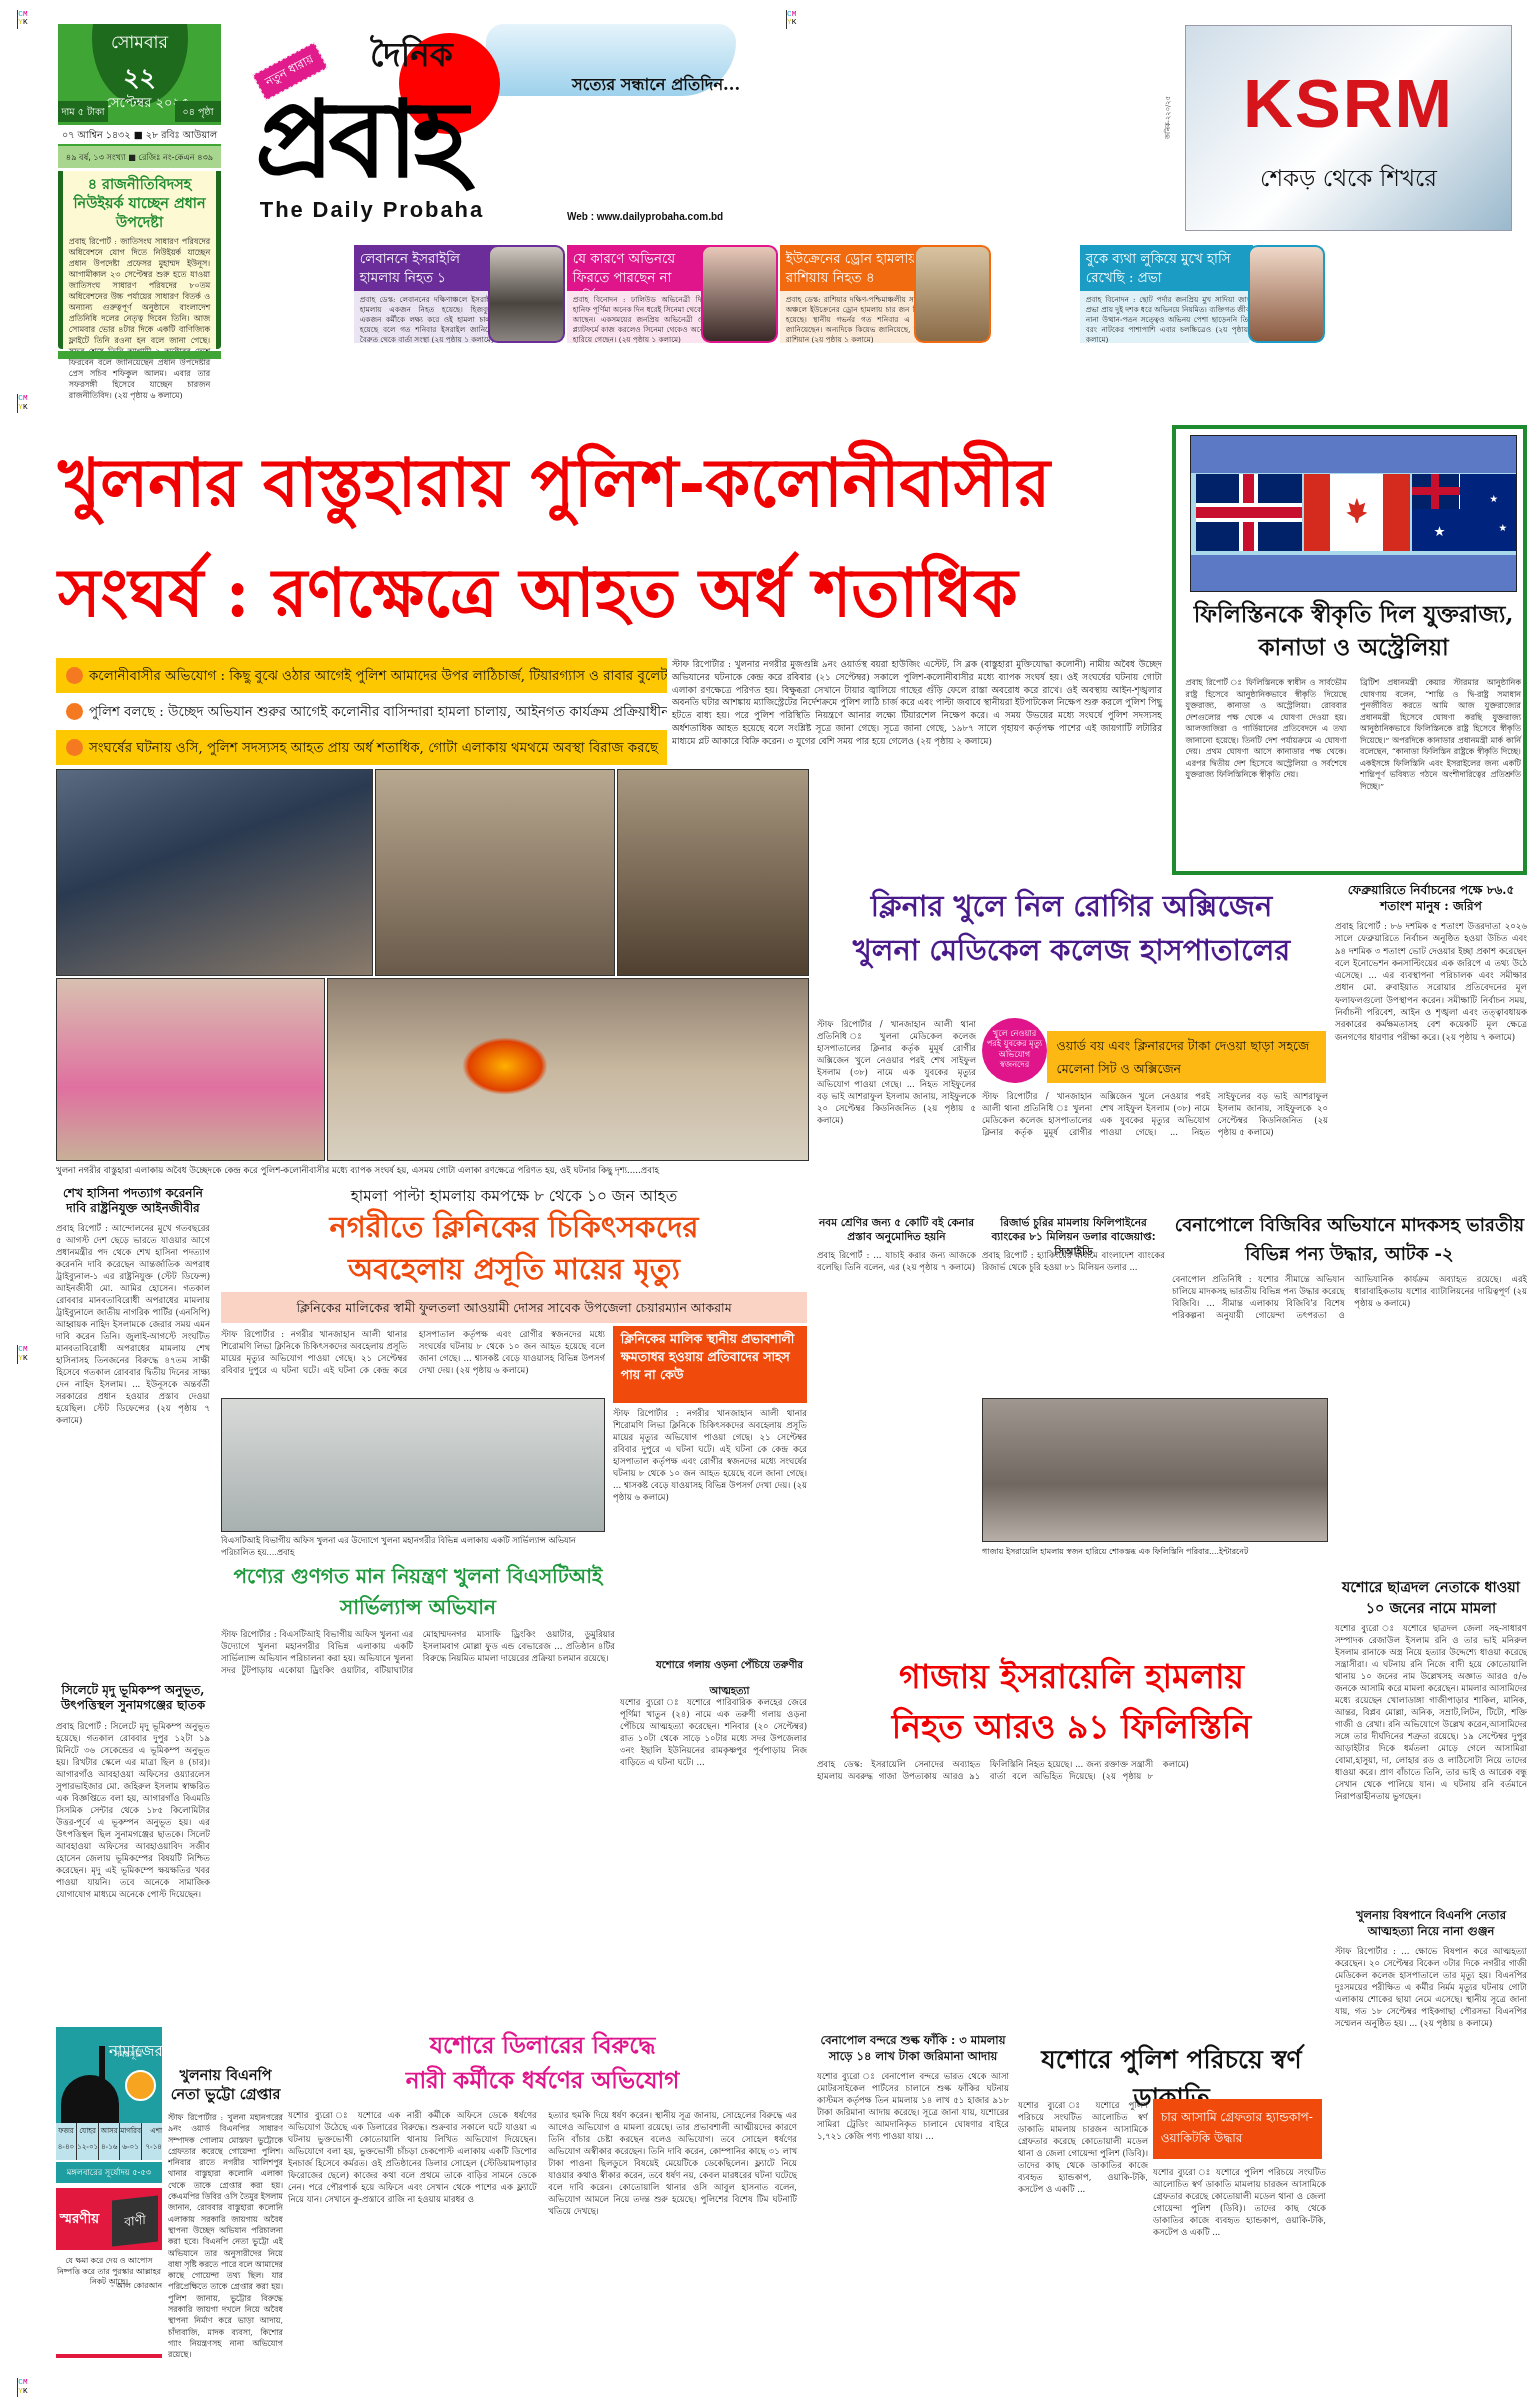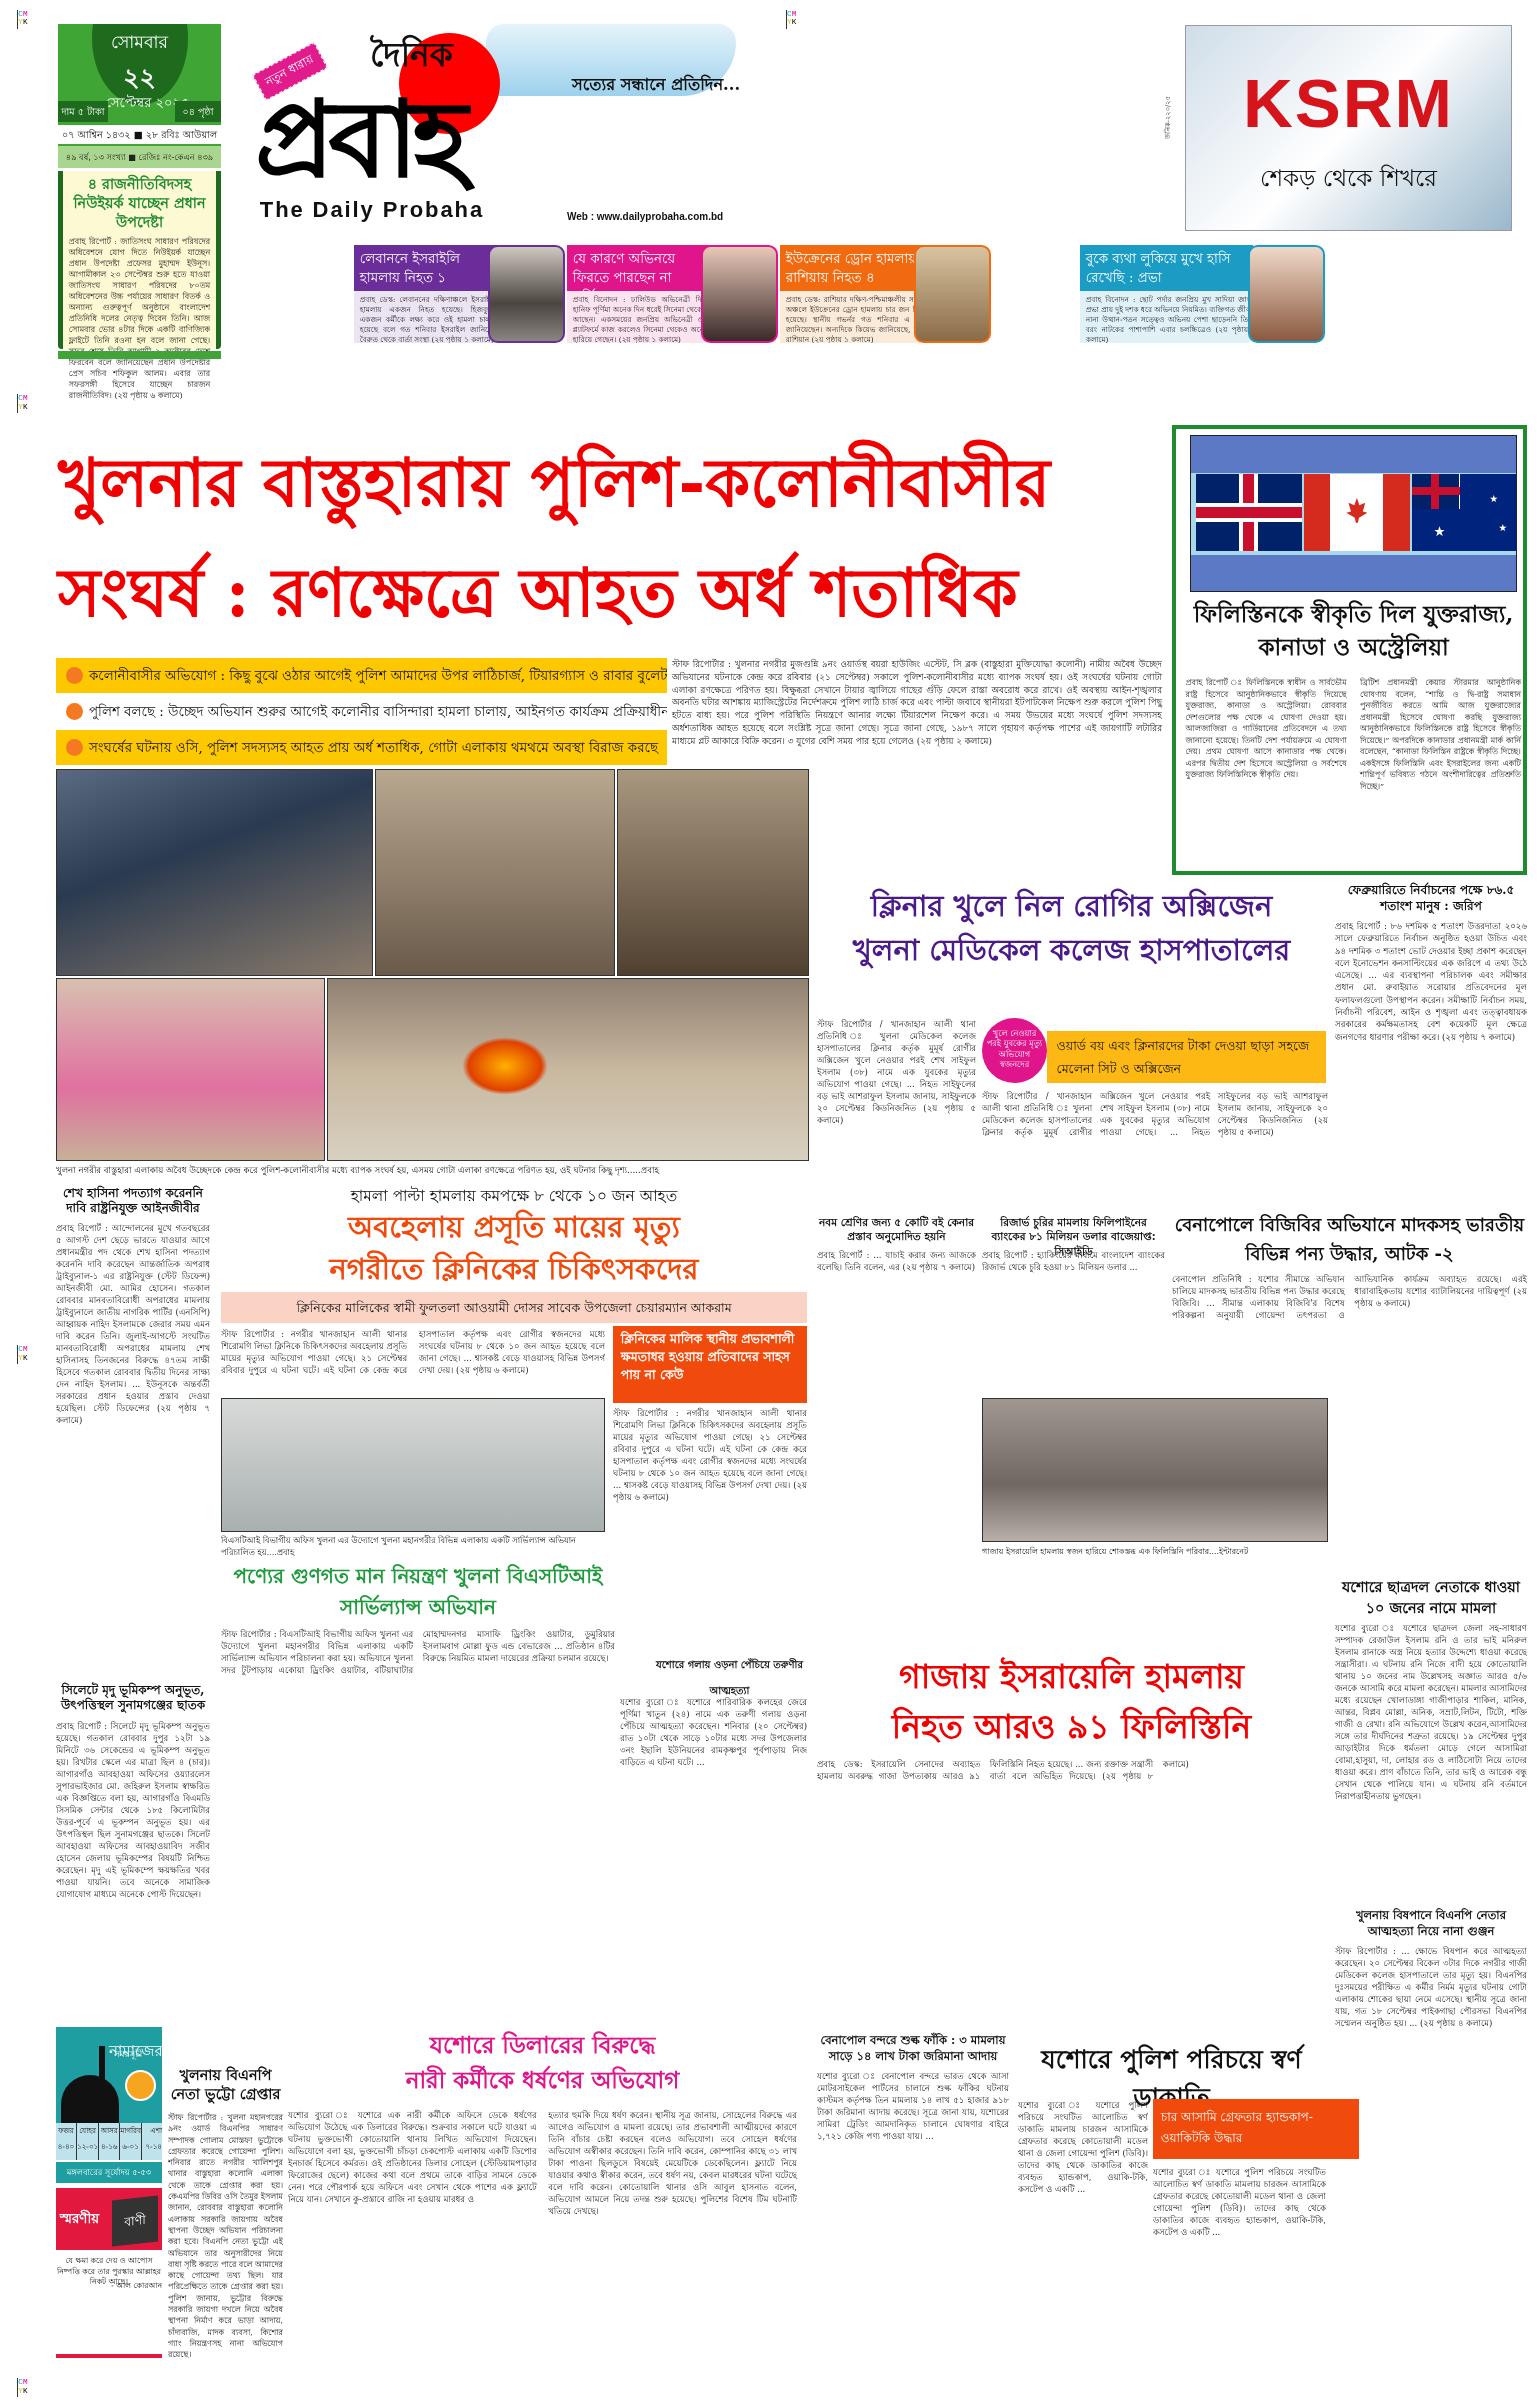--- a/index.html
+++ b/index.html
@@ -183,22 +183,22 @@
 <div class="abs bodytxt" style="left:817px;top:1018px;width:159px;height:187px;font-size:8.5px;line-height:12px;overflow:hidden">স্টাফ রিপোর্টার / খানজাহান আলী থানা প্রতিনিধি ঃ খুলনা মেডিকেল কলেজ হাসপাতালের ক্লিনার কর্তৃক মুমূর্ষ রোগীর অক্সিজেন খুলে নেওয়ার পরই শেখ সাইফুল ইসলাম (৩৮) নামে এক যুবকের মৃত্যুর অভিযোগ পাওয়া গেছে। ... নিহত সাইফুলের বড় ভাই আশরাফুল ইসলাম জানায়, সাইফুলকে ২০ সেপ্টেম্বর কিডনিজনিত (২য় পৃষ্ঠায় ৫ কলামে)</div>
 <div class="abs bodytxt" style="left:982px;top:1090px;width:346px;height:115px;font-size:8.5px;line-height:12px;column-count:3;column-gap:7.7px;overflow:hidden">স্টাফ রিপোর্টার / খানজাহান আলী থানা প্রতিনিধি ঃ খুলনা মেডিকেল কলেজ হাসপাতালের ক্লিনার কর্তৃক মুমূর্ষ রোগীর অক্সিজেন খুলে নেওয়ার পরই শেখ সাইফুল ইসলাম (৩৮) নামে এক যুবকের মৃত্যুর অভিযোগ পাওয়া গেছে। ... নিহত সাইফুলের বড় ভাই আশরাফুল ইসলাম জানায়, সাইফুলকে ২০ সেপ্টেম্বর কিডনিজনিত (২য় পৃষ্ঠায় ৫ কলামে)</div>
 
 <div class="abs small-head" style="left:56px;top:1186px;width:154px;font-size:12px;line-height:15.4px">শেখ হাসিনা পদত্যাগ করেননি দাবি রাষ্ট্রনিযুক্ত আইনজীবীর</div>
 <div class="abs bodytxt" style="left:56px;top:1222px;width:154px;height:456px;font-size:8.5px;line-height:12px;overflow:hidden">প্রবাহ রিপোর্ট : আন্দোলনের মুখে গতবছরের ৫ আগস্ট দেশ ছেড়ে ভারতে যাওয়ার আগে প্রধানমন্ত্রীর পদ থেকে শেখ হাসিনা পদত্যাগ করেননি দাবি করেছেন আন্তর্জাতিক অপরাধ ট্রাইব্যুনাল-১ এর রাষ্ট্রনিযুক্ত (স্টেট ডিফেন্স) আইনজীবী মো. আমির হোসেন। গতকাল রোববার মানবতাবিরোধী অপরাধের মামলায় ট্রাইব্যুনালে জাতীয় নাগরিক পার্টির (এনসিপি) আহ্বায়ক নাহিদ ইসলামকে জেরার সময় এমন দাবি করেন তিনি। জুলাই-আগস্টে সংঘটিত মানবতাবিরোধী অপরাধের মামলায় শেখ হাসিনাসহ তিনজনের বিরুদ্ধে ৪৭তম সাক্ষী হিসেবে গতকাল রোববার দ্বিতীয় দিনের সাক্ষ্য দেন নাহিদ ইসলাম। ... ইউনূসকে অন্তর্বর্তী সরকারের প্রধান হওয়ার প্রস্তাব দেওয়া হয়েছিল। স্টেট ডিফেন্সের (২য় পৃষ্ঠায় ৭ কলামে)</div>
 <div class="abs small-head" style="left:56px;top:1683px;width:154px;font-size:12px;line-height:15.4px">সিলেটে মৃদু ভূমিকম্প অনুভূত, উৎপত্তিস্থল সুনামগঞ্জের ছাতক</div>
 <div class="abs bodytxt" style="left:56px;top:1720px;width:154px;height:288px;font-size:8.5px;line-height:12px;overflow:hidden">প্রবাহ রিপোর্ট : সিলেটে মৃদু ভূমিকম্প অনুভূত হয়েছে। গতকাল রোববার দুপুর ১২টা ১৯ মিনিটে ৩৬ সেকেন্ডের এ ভূমিকম্প অনুভূত হয়। রিখটার স্কেলে এর মাত্রা ছিল ৪ (চার)। আগারগাঁও আবহাওয়া অফিসের ওয়্যারলেস সুপারভাইজার মো. জহিরুল ইসলাম স্বাক্ষরিত এক বিজ্ঞপ্তিতে বলা হয়, আগারগাঁও বিএমডি সিসমিক সেন্টার থেকে ১৮৫ কিলোমিটার উত্তর-পূর্বে এ ভূকম্পন অনুভূত হয়। এর উৎপত্তিস্থল ছিল সুনামগঞ্জের ছাতকে। সিলেট আবহাওয়া অফিসের আবহাওয়াবিদ সজীব হোসেন জেলায় ভূমিকম্পের বিষয়টি নিশ্চিত করেছেন। মৃদু এই ভূমিকম্পে ক্ষয়ক্ষতির খবর পাওয়া যায়নি। তবে অনেকে সামাজিক যোগাযোগ মাধ্যমে অনেকে পোস্ট দিয়েছেন।</div>
 
 <div class="abs" style="left:221px;top:1184px;width:586px;text-align:center;font-size:15.4px;font-family:'DejaVu Serif',serif">হামলা পাল্টা হামলায় কমপক্ষে ৮ থেকে ১০ জন আহত</div>
 <div class="abs orange-head" style="left:221px;top:1206px;width:586px;text-align:center;font-size:29px;line-height:42px">
+  <div>নগরীতে ক্লিনিকের চিকিৎসকদের</div>
   <div>অবহেলায় প্রসূতি মায়ের মৃত্যু</div>
-  <div>নগরীতে ক্লিনিকের চিকিৎসকদের</div>
 </div>
 <div class="abs" style="left:221px;top:1292px;width:586px;height:31px;background:#fad3c4;font-size:12.5px;line-height:31px;text-align:center;font-family:'DejaVu Serif',serif;white-space:nowrap;overflow:hidden">ক্লিনিকের মালিকের স্বামী ফুলতলা আওয়ামী দোসর সাবেক উপজেলা চেয়ারম্যান আকরাম</div>
 <div class="abs bodytxt" style="left:221px;top:1328px;width:384px;height:58px;font-size:8.5px;line-height:12px;column-count:2;column-gap:11.5px;overflow:hidden">স্টাফ রিপোর্টার : নগরীর খানজাহান আলী থানার শিরোমণি লিভা ক্লিনিকে চিকিৎসকদের অবহেলায় প্রসূতি মায়ের মৃত্যুর অভিযোগ পাওয়া গেছে। ২১ সেপ্টেম্বর রবিবার দুপুরে এ ঘটনা ঘটে। এই ঘটনা কে কেন্দ্র করে হাসপাতাল কর্তৃপক্ষ এবং রোগীর স্বজনদের মধ্যে সংঘর্ষের ঘটনায় ৮ থেকে ১০ জন আহত হয়েছে বলে জানা গেছে। ... শ্বাসকষ্ট বেড়ে যাওয়াসহ বিভিন্ন উপসর্গ দেখা দেয়। (২য় পৃষ্ঠায় ৬ কলামে)</div>
 <div class="orangebox" style="left:613px;top:1326px;width:194px;height:77px;font-size:12.5px;line-height:18px;padding:3.8px 7.7px">ক্লিনিকের মালিক স্থানীয় প্রভাবশালী ক্ষমতাধর হওয়ায় প্রতিবাদের সাহস পায় না কেউ</div>
 <div class="abs bodytxt" style="left:613px;top:1407px;width:194px;height:240px;font-size:8.5px;line-height:12px;overflow:hidden">স্টাফ রিপোর্টার : নগরীর খানজাহান আলী থানার শিরোমণি লিভা ক্লিনিকে চিকিৎসকদের অবহেলায় প্রসূতি মায়ের মৃত্যুর অভিযোগ পাওয়া গেছে। ২১ সেপ্টেম্বর রবিবার দুপুরে এ ঘটনা ঘটে। এই ঘটনা কে কেন্দ্র করে হাসপাতাল কর্তৃপক্ষ এবং রোগীর স্বজনদের মধ্যে সংঘর্ষের ঘটনায় ৮ থেকে ১০ জন আহত হয়েছে বলে জানা গেছে। ... শ্বাসকষ্ট বেড়ে যাওয়াসহ বিভিন্ন উপসর্গ দেখা দেয়। (২য় পৃষ্ঠায় ৬ কলামে)</div>
 <div class="photo" style="left:221px;top:1398px;width:384px;height:134px;background:linear-gradient(180deg,#d8dad8,#a8b0b0)"></div>
 <div class="abs" style="left:221px;top:1535px;width:384px;font-size:8.2px;line-height:11.5px;font-family:'DejaVu Serif',serif">বিএসটিআই বিভাগীয় অফিস খুলনা এর উদ্যোগে খুলনা মহানগরীর বিভিন্ন এলাকায় একটি সার্ভিল্যান্স অভিযান পরিচালিত হয়....প্রবাহ</div>
 
 <div class="abs green-head" style="left:221px;top:1561px;width:394px;text-align:center;font-size:20px;line-height:31px">পণ্যের গুণগত মান নিয়ন্ত্রণ খুলনা বিএসটিআই সার্ভিল্যান্স অভিযান</div>
 <div class="abs bodytxt" style="left:221px;top:1628px;width:394px;height:192px;font-size:8.5px;line-height:12px;column-count:2;column-gap:9.6px;overflow:hidden">স্টাফ রিপোর্টার : বিএসটিআই বিভাগীয় অফিস খুলনা এর উদ্যোগে খুলনা মহানগরীর বিভিন্ন এলাকায় একটি সার্ভিল্যান্স অভিযান পরিচালনা করা হয়। অভিযানে খুলনা সদর টুটপাড়ায় একোয়া ড্রিংকিং ওয়াটার, বটিয়াঘাটার মোহাম্মদনগর মাসাফি ড্রিংকিং ওয়াটার, ডুমুরিয়ার ইসলামবাগ মোল্লা ফুড এন্ড বেভারেজ ... প্রতিষ্ঠান ৪টির বিরুদ্ধে নিয়মিত মামলা দায়েরের প্রক্রিয়া চলমান রয়েছে।</div>
@@ -225,21 +225,21 @@
 
 <div class="abs small-head" style="left:1335px;top:1576px;width:192px;font-size:14.4px;line-height:21px">যশোরে ছাত্রদল নেতাকে ধাওয়া ১০ জনের নামে মামলা</div>
 <div class="abs bodytxt" style="left:1335px;top:1622px;width:192px;height:279px;font-size:8.5px;line-height:12px;overflow:hidden">যশোর ব্যুরো ঃ যশোরে ছাত্রদল জেলা সহ-সাধারণ সম্পাদক রেজাউল ইসলাম রনি ও তার ভাই মনিরুল ইসলাম রানাকে অস্ত্র নিয়ে হত্যার উদ্দেশ্যে ধাওয়া করেছে সন্ত্রাসীরা। এ ঘটনায় রনি নিজে বাদী হয়ে কোতোয়ালি থানায় ১০ জনের নাম উল্লেখসহ অজ্ঞাত আরও ৫/৬ জনকে আসামি করে মামলা করেছেন। মামলার আসামিদের মধ্যে রয়েছেন খোলাডাঙ্গা গাজীপাড়ার শাকিল, মানিক, আন্তর, বিপ্লব মোল্লা, অনিক, সম্রাট,লিটন, টিটো, শক্তি গাজী ও রেখা। রনি অভিযোগে উল্লেখ করেন,আসামিদের সঙ্গে তার দীর্ঘদিনের শত্রুতা রয়েছে। ১৯ সেপ্টেম্বর দুপুর আড়াইটার দিকে ধর্মতলা মোড়ে গেলে আসামিরা বোমা,হাসুয়া, দা, লোহার রড ও লাঠিসোটা নিয়ে তাদের ধাওয়া করে। প্রাণ বাঁচাতে তিনি, তার ভাই ও আরেক বন্ধু সেখান থেকে পালিয়ে যান। এ ঘটনায় রনি বর্তমানে নিরাপত্তাহীনতায় ভুগছেন।</div>
 <div class="abs small-head" style="left:1335px;top:1907px;width:192px;font-size:11.5px;line-height:16.3px">খুলনায় বিষপানে বিএনপি নেতার আত্মহত্যা নিয়ে নানা গুঞ্জন</div>
 <div class="abs bodytxt" style="left:1335px;top:1945px;width:192px;height:423px;font-size:8.5px;line-height:12px;overflow:hidden">স্টাফ রিপোর্টার : ... ক্ষোভে বিষপান করে আত্মহত্যা করেছেন। ২০ সেপ্টেম্বর বিকেল ৩টার দিকে নগরীর গাজী মেডিকেল কলেজ হাসপাতালে তার মৃত্যু হয়। বিএনপির দুঃসময়ের পরীক্ষিত এ কর্মীর নির্মম মৃত্যুর ঘটনায় গোটা এলাকায় শোকের ছায়া নেমে এসেছে। স্থানীয় সূত্রে জানা যায়, গত ১৮ সেপ্টেম্বর পাইকগাছা পৌরসভা বিএনপির সম্মেলন অনুষ্ঠিত হয়। ... (২য় পৃষ্ঠায় ৪ কলামে)</div>
 
 <div class="abs small-head" style="left:817px;top:2032px;width:192px;font-size:11.5px;line-height:16.3px">বেনাপোল বন্দরে শুল্ক ফাঁকি : ৩ মামলায় সাড়ে ১৪ লাখ টাকা জরিমানা আদায়</div>
 <div class="abs bodytxt" style="left:817px;top:2070px;width:192px;height:298px;font-size:8.5px;line-height:12px;overflow:hidden">যশোর ব্যুরো ঃ বেনাপোল বন্দরে ভারত থেকে আসা মোটরসাইকেল পার্টসের চালানে শুল্ক ফাঁকির ঘটনায় কাস্টমস কর্তৃপক্ষ তিন মামলায় ১৪ লাখ ৫১ হাজার ৯১৮ টাকা জরিমানা আদায় করেছে। সূত্রে জানা যায়, যশোরের সামিরা ট্রেডিং আমদানিকৃত চালানে ঘোষণার বাইরে ১,৭২১ কেজি পণ্য পাওয়া যায়। ...</div>
 
 <div class="abs black-head" style="left:1018px;top:2041px;width:307px;text-align:center;font-size:25px;line-height:38px">যশোরে পুলিশ পরিচয়ে স্বর্ণ ডাকাতি</div>
-<div class="orangebox" style="left:1153px;top:2099px;width:206px;height:60px;font-size:12px;line-height:21px;padding:7.7px 7.7px;font-weight:normal">চার আসামি গ্রেফতার হ্যান্ডকাপ-ওয়াকিটকি উদ্ধার</div>
+<div class="orangebox" style="left:1153px;top:2099px;width:169px;height:60px;font-size:12px;line-height:21px;padding:7.7px 7.7px;font-weight:normal">চার আসামি গ্রেফতার হ্যান্ডকাপ-ওয়াকিটকি উদ্ধার</div>
 <div class="abs bodytxt" style="left:1018px;top:2099px;width:130px;height:269px;font-size:8.5px;line-height:12px;overflow:hidden">যশোর ব্যুরো ঃ যশোরে পুলিশ পরিচয়ে সংঘটিত আলোচিত স্বর্ণ ডাকাতি মামলায় চারজন আসামিকে গ্রেফতার করেছে কোতোয়ালী মডেল থানা ও জেলা গোয়েন্দা পুলিশ (ডিবি)। তাদের কাছ থেকে ডাকাতির কাজে ব্যবহৃত হ্যান্ডকাপ, ওয়াকি-টকি, কসটেপ ও একটি ...</div>
 <div class="abs bodytxt" style="left:1153px;top:2166px;width:173px;height:202px;font-size:8.5px;line-height:12px;overflow:hidden">যশোর ব্যুরো ঃ যশোরে পুলিশ পরিচয়ে সংঘটিত আলোচিত স্বর্ণ ডাকাতি মামলায় চারজন আসামিকে গ্রেফতার করেছে কোতোয়ালী মডেল থানা ও জেলা গোয়েন্দা পুলিশ (ডিবি)। তাদের কাছ থেকে ডাকাতির কাজে ব্যবহৃত হ্যান্ডকাপ, ওয়াকি-টকি, কসটেপ ও একটি ...</div>
 
 <div class="abs" style="left:56px;top:2027px;width:106px;height:96px;background:#1e9ea0;overflow:hidden">
   <div style="position:absolute;left:4.8px;top:48px;width:58px;height:48px;background:#111;border-radius:29px 29px 0 0"></div>
   <div style="position:absolute;left:43px;top:19px;width:5.8px;height:77px;background:#111"></div>
   <div style="position:absolute;left:53px;top:12px;color:#fff;font-size:15px;font-weight:normal">নামাজের</div>
   <div style="position:absolute;left:58px;top:21px;color:#fff;font-size:8.6px">সময়সূচী</div>
   <div style="position:absolute;left:69px;top:43px;width:31px;height:31px;border-radius:50%;background:#f7a520;border:2.9px solid #fff"></div>
 </div>

